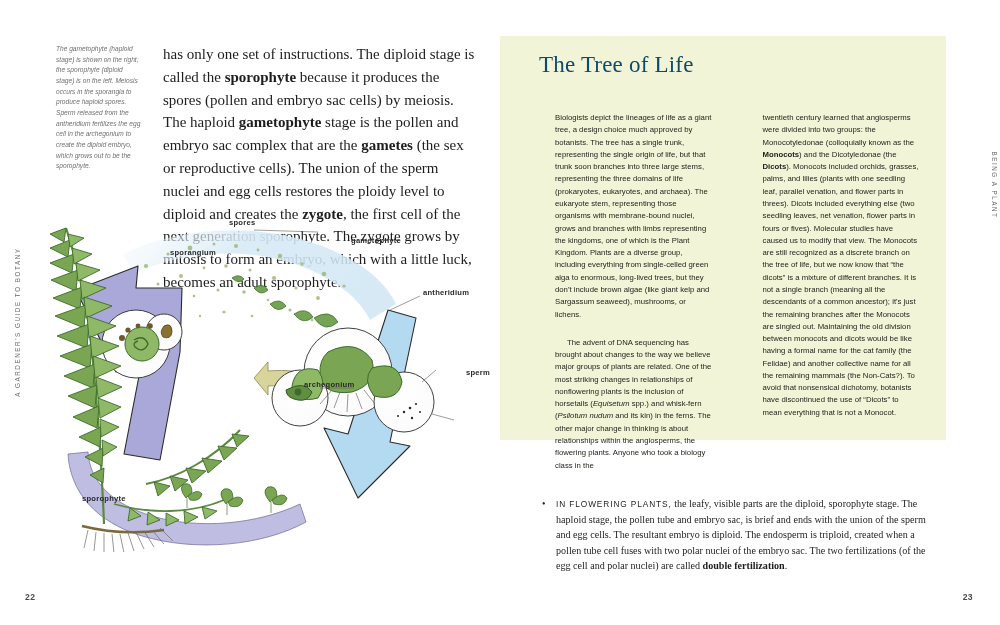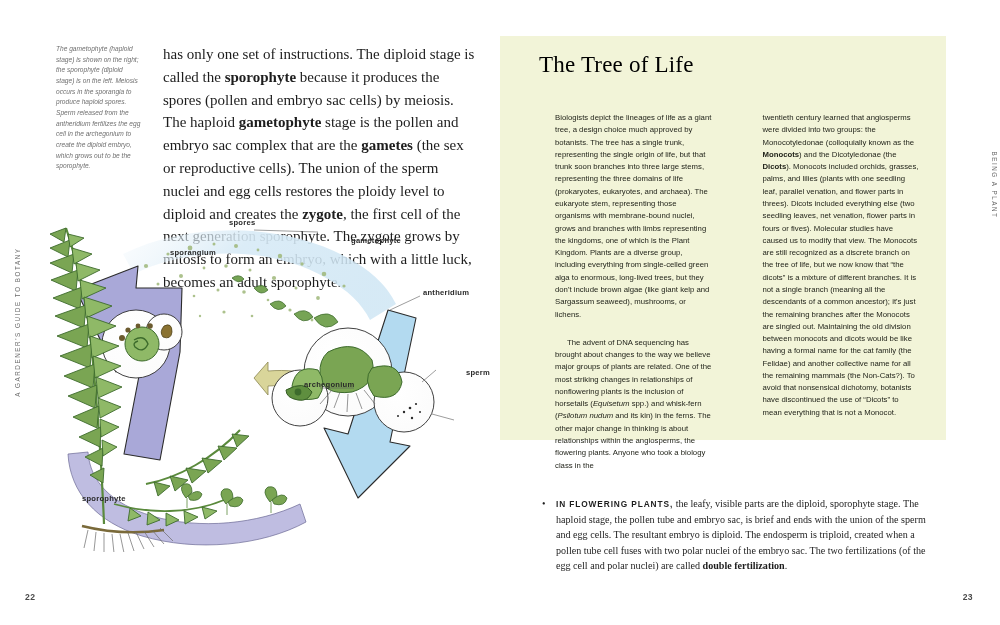--- a/index.html
+++ b/index.html
@@ -139,21 +139,21 @@
     background: #f2f4d8;
   }
 
   .tol-title {
     position: absolute;
     left: 39px;
     top: 52px;
     font-family: "Liberation Serif", serif;
     font-size: 23px;
     letter-spacing: 0.2px;
-    color: #000000;
+    color: #0c4a6e;
     font-weight: 400;
   }
 
   .tol-cols {
     position: absolute;
     left: 39px;
     top: 96px;
     width: 397px;
     display: flex;
     gap: 18px;
@@ -199,21 +199,21 @@
   .trait-bullet {
     position: absolute;
     left: 3px;
     top: 0px;
     font-size: 10px;
     line-height: 1.54;
     color: #1d1d1d;
   }
   .trait-lead {
     font-family: "Liberation Sans", sans-serif;
-    font-weight: 700;
+    font-weight: 400;
     font-size: 8.3px;
     letter-spacing: 0.9px;
   }
   .trait-item b { font-weight: 700; }
 
   .running-head-right {
     position: absolute;
     right: 12px;
     top: 245px;
     width: 120px;

